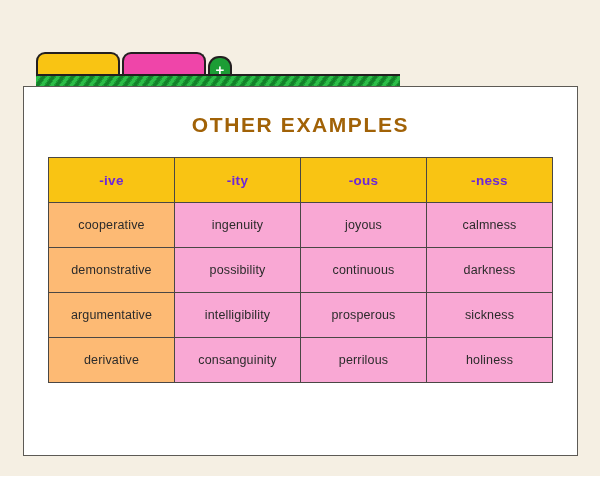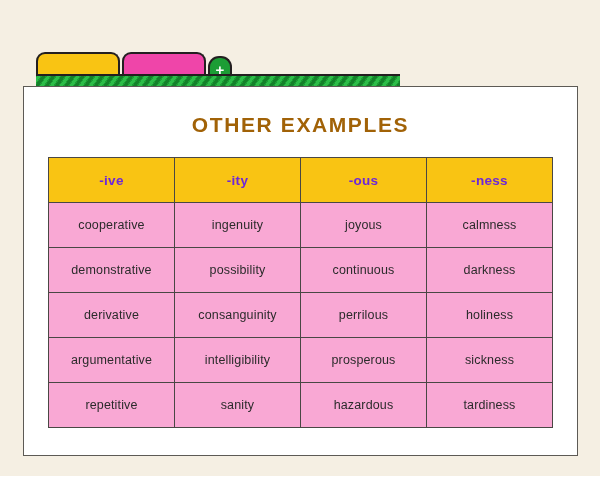--- a/index.html
+++ b/index.html
@@ -146,21 +146,21 @@
     letter-spacing: 0.3px;
   }
   table.words td {
     background: #f9a8d4;
     color: #2b2b2b;
     font-size: 12.5px;
     font-weight: normal;
     letter-spacing: 0.15px;
   }
   table.words td.first-col {
-    background: #f9a8d4;
+    background: #fdba74;
   }
 </style>
 </head>
 <body>
 
 <div id="stage">
 
   <div class="backdrop"></div>
 
   <div class="tabbar">
@@ -193,35 +193,29 @@
             <td>joyous</td>
             <td>calmness</td>
           </tr>
           <tr>
             <td class="first-col">demonstrative</td>
             <td>possibility</td>
             <td>continuous</td>
             <td>darkness</td>
           </tr>
           <tr>
+            <td class="first-col">argumentative</td>
+            <td>intelligibility</td>
+            <td>prosperous</td>
+            <td>sickness</td>
+          </tr>
+          <tr>
             <td class="first-col">derivative</td>
             <td>consanguinity</td>
             <td>perrilous</td>
             <td>holiness</td>
           </tr>
-          <tr>
-            <td class="first-col">argumentative</td>
-            <td>intelligibility</td>
-            <td>prosperous</td>
-            <td>sickness</td>
-          </tr>
-          <tr>
-            <td class="first-col">repetitive</td>
-            <td>sanity</td>
-            <td>hazardous</td>
-            <td>tardiness</td>
-          </tr>
         </tbody>
       </table>
     </div>
   </div>
 
 </div>
 
 </body></html>

